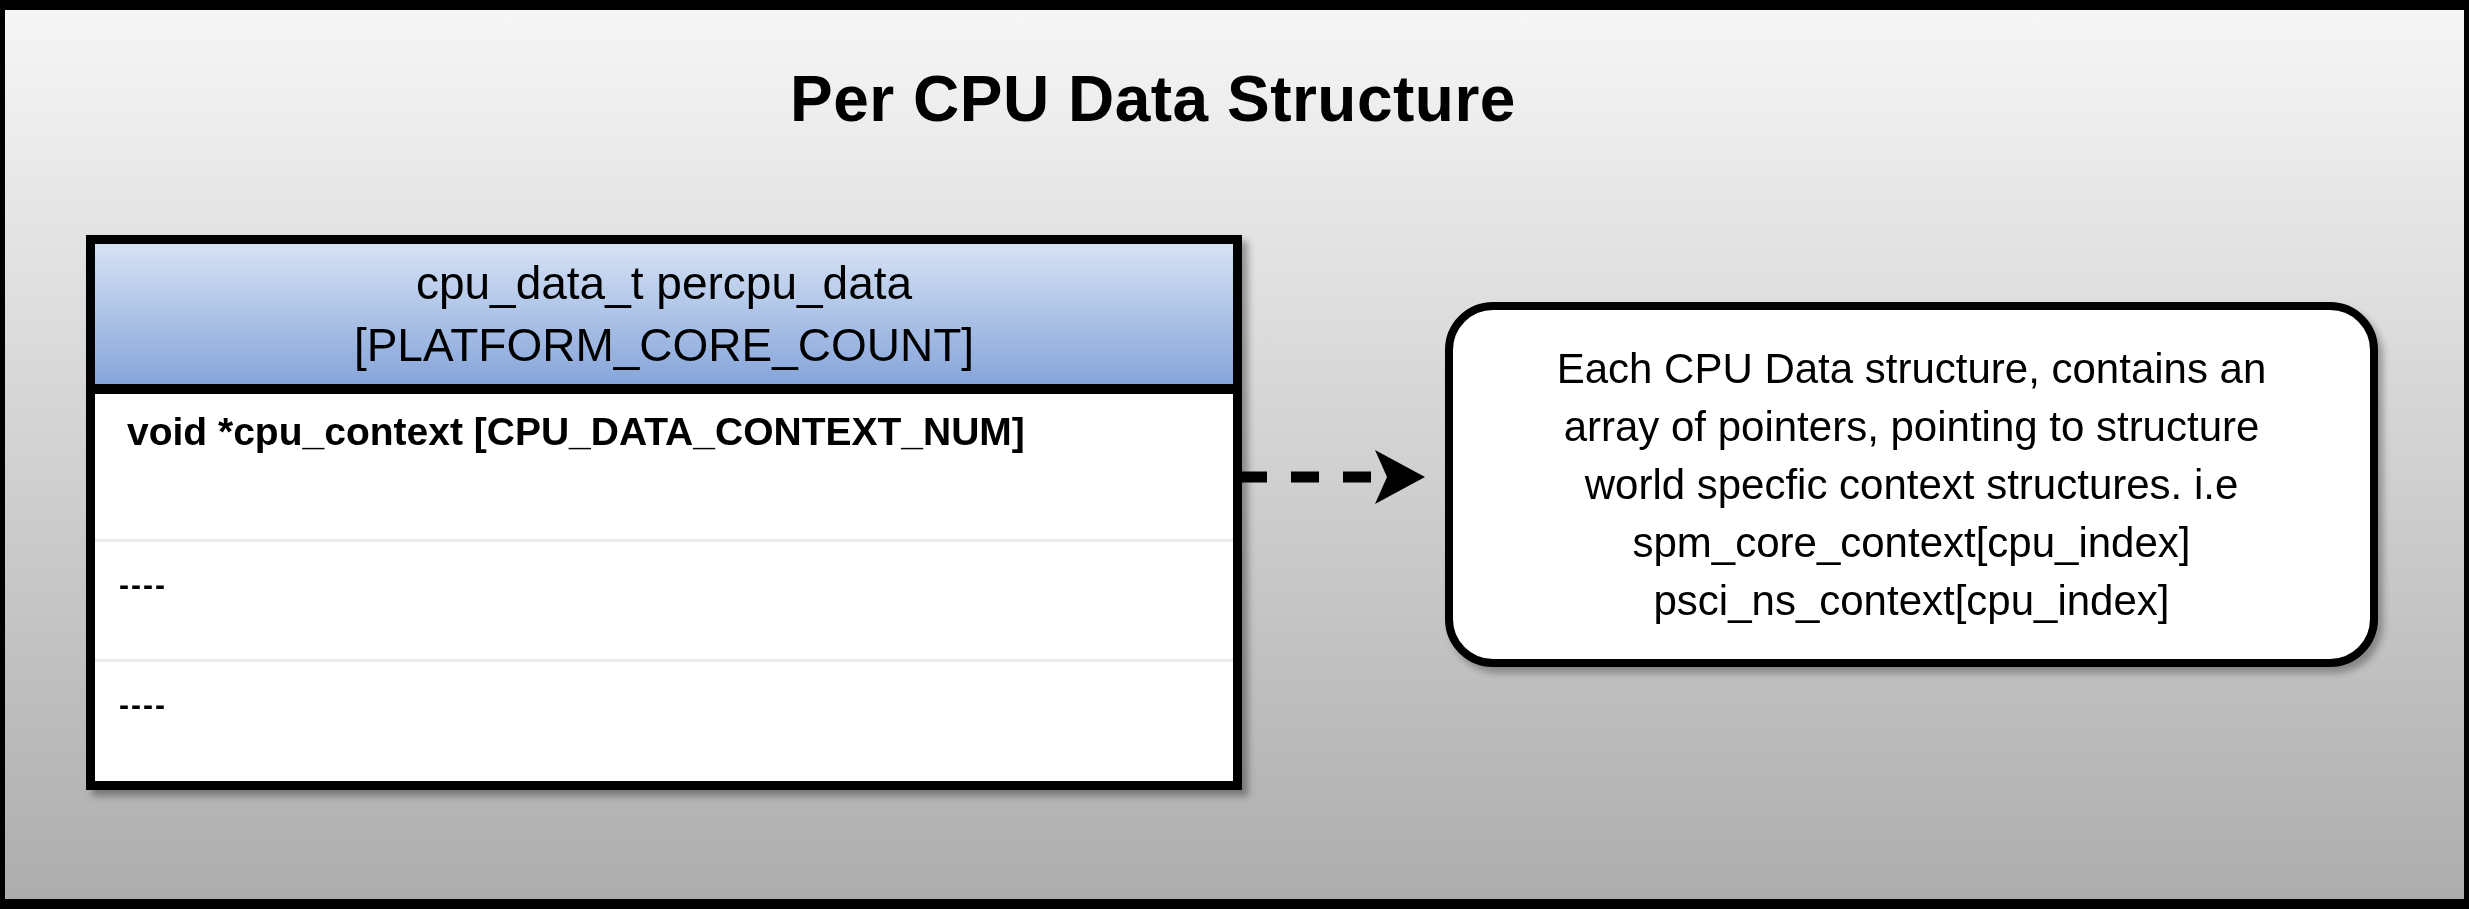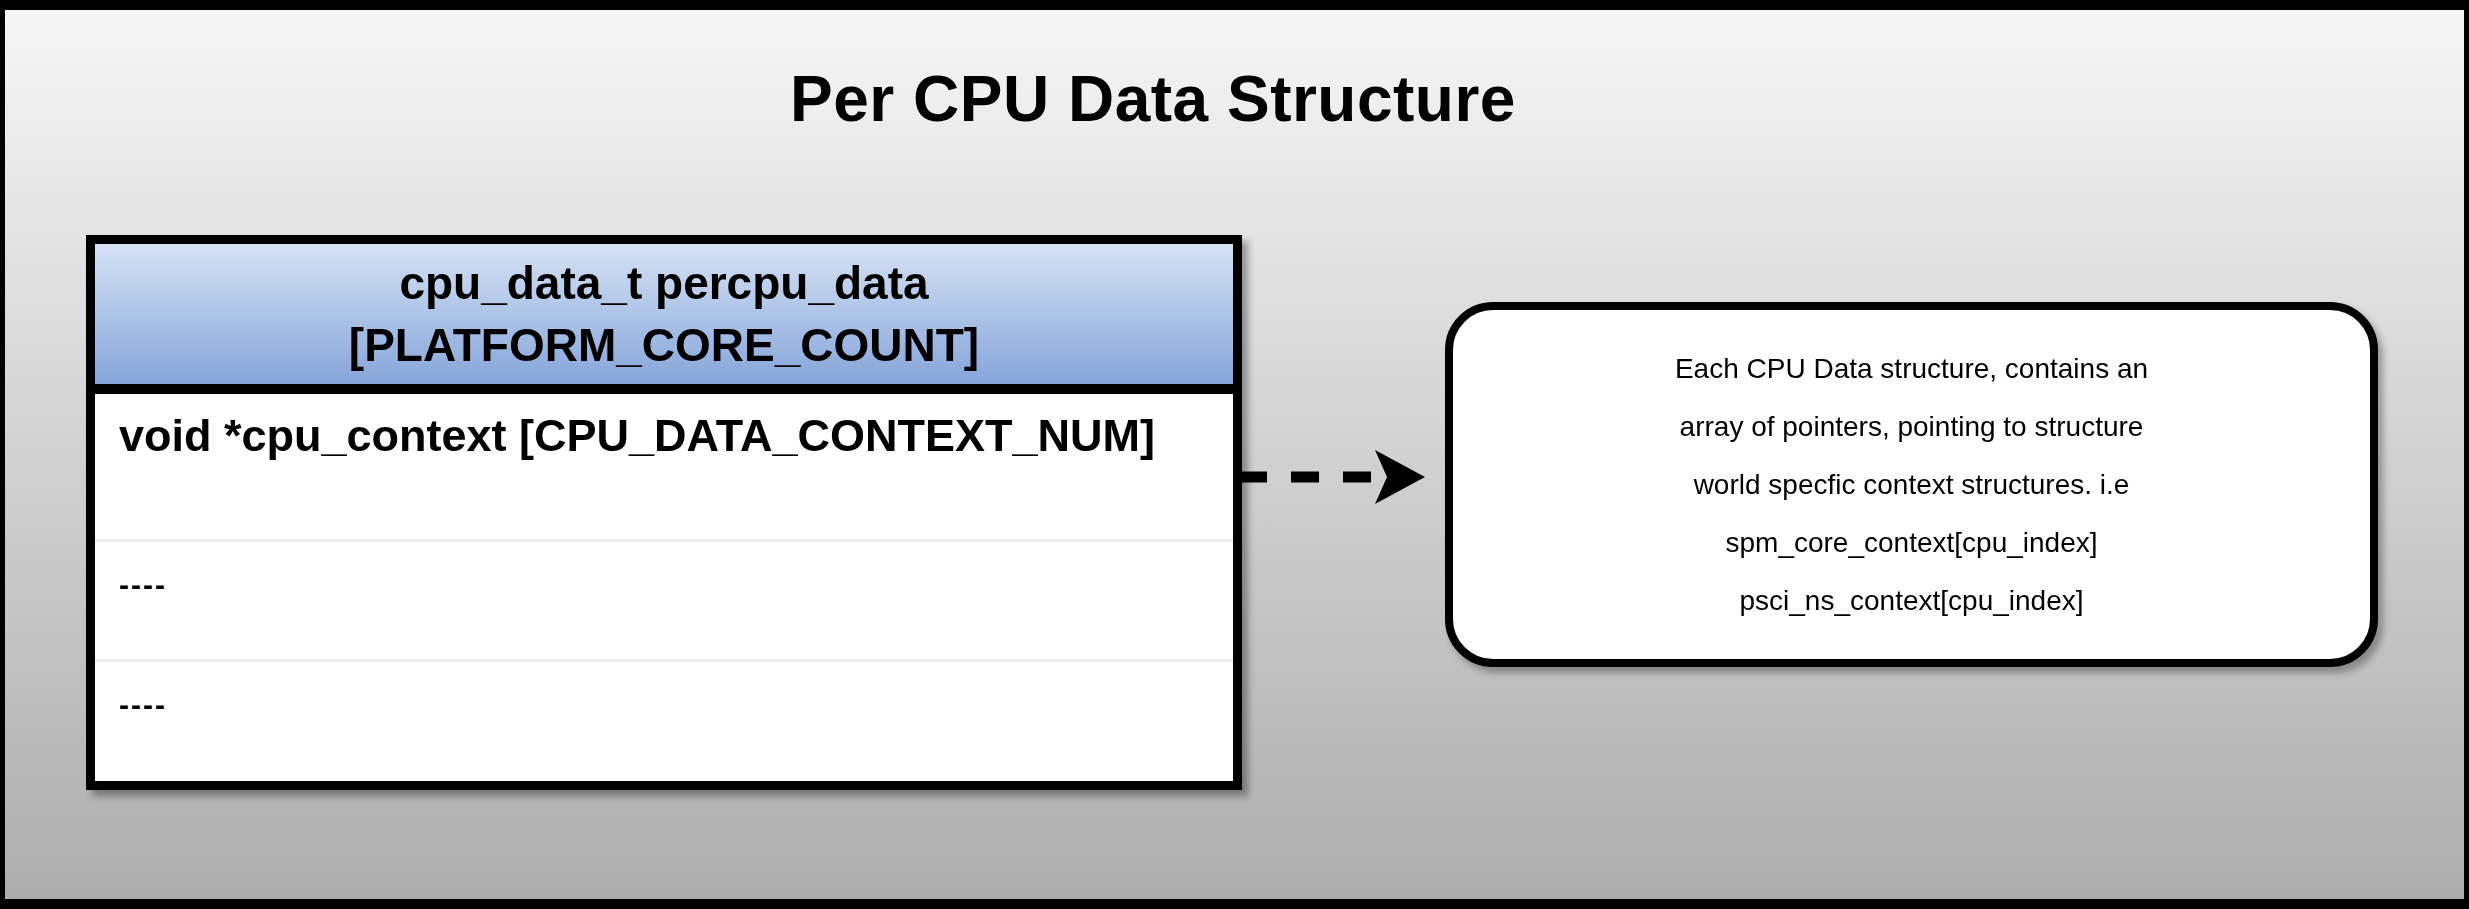--- a/index.html
+++ b/index.html
@@ -49,34 +49,34 @@
   }
 
   .table-header {
     height: 150px;
     border-bottom: 10px solid var(--border-color);
     background: linear-gradient(to bottom, var(--header-gradient-top), var(--header-gradient-bottom));
     display: flex;
     flex-direction: column;
     justify-content: center;
     align-items: center;
-    font-weight: bold;
+    font-weight: normal;
     font-size: 46px;
     line-height: 62px;
     text-align: center;
   }
 
   .table-row { overflow: hidden; white-space: nowrap; }
 
   .row-field {
     height: 148px;
     border-bottom: 3px solid var(--row-separator);
     font-weight: bold;
-    font-size: 45px;
-    padding: 16px 0 0 24px;
+    font-size: 39px;
+    padding: 16px 0 0 32px;
   }
 
   .row-dash {
     height: 120px;
     font-weight: bold;
     font-size: 30px;
     letter-spacing: 2px;
     padding: 26px 0 0 24px;
   }
   .row-dash-2 { border-bottom: 3px solid var(--row-separator); }
@@ -98,21 +98,21 @@
     height: 365px;
     border: 8px solid var(--border-color);
     border-radius: 48px;
     background: #ffffff;
     box-shadow: 5px 6px 7px rgba(0,0,0,0.3);
     display: flex;
     flex-direction: column;
     justify-content: center;
     align-items: center;
     text-align: center;
-    font-size: 28px;
+    font-size: 42px;
     line-height: 58px;
     padding: 4px 10px;
   }
 </style>
 </head>
 <body>
 
 <div class="canvas">
 
   <div class="title">Per CPU Data Structure</div>

